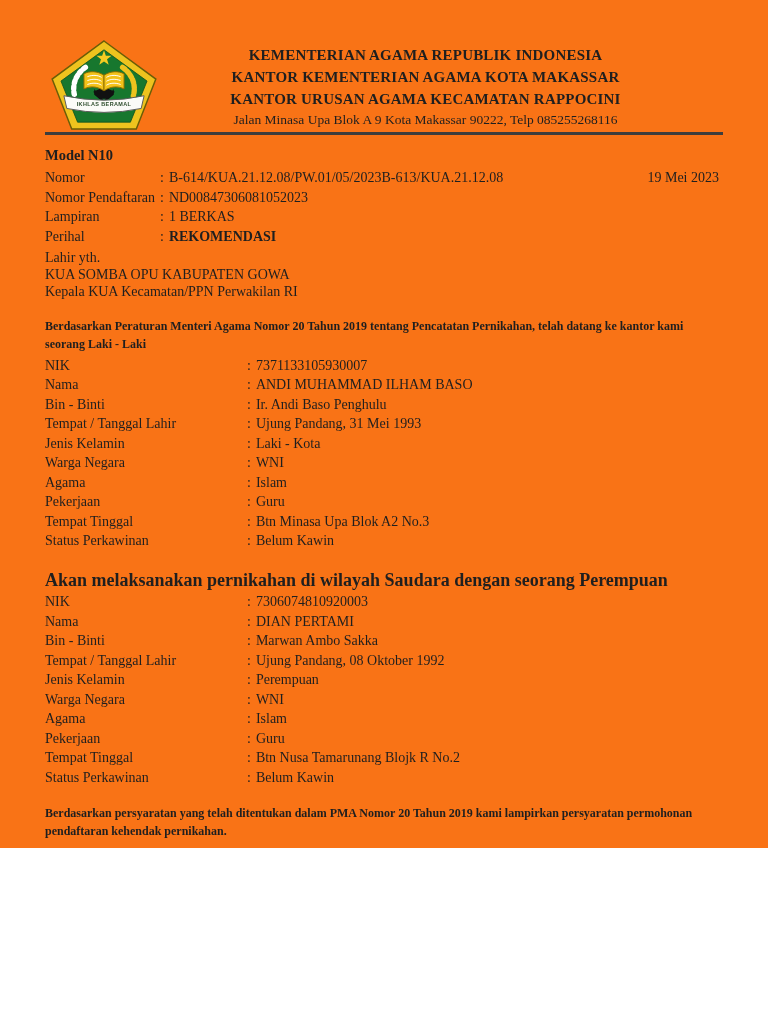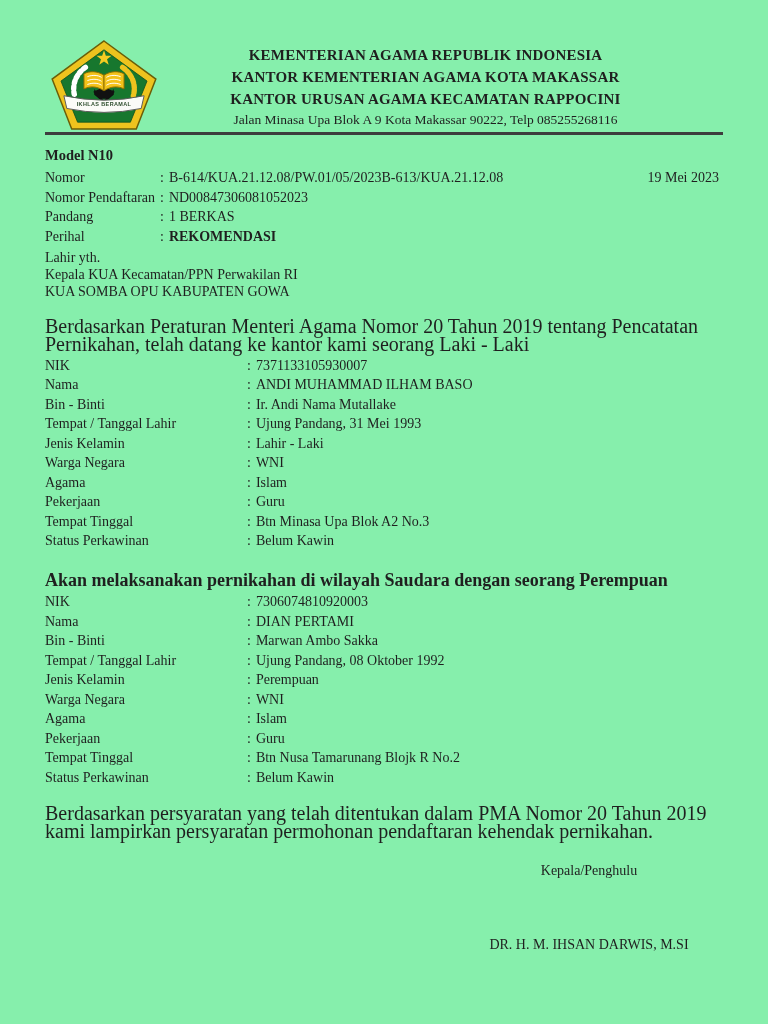--- a/index.html
+++ b/index.html
@@ -1,21 +1,21 @@
 <!DOCTYPE html>
 <html><head>
 <meta charset="utf-8">
 <style>
   html, body { margin: 0; padding: 0; background: #ffffff; }
   .page {
     position: relative;
-    width: 768px; height: 1024px;
+    width: 768px; height: 848px;
     box-sizing: border-box;
     padding: 40px 45px 0 45px;
-    background: #86efac;
+    background: #f97316;
     font-family: "Liberation Serif", "DejaVu Serif", serif;
     color: #1f1f1f;
     overflow: hidden;
   }
   
   .letterhead { display: flex; align-items: flex-start; height: 90px; }
   .logo-wrap { width: 108px; height: 90px; flex: 0 0 auto; margin-left: 5px; }
   .letterhead-text { flex: 1 1 auto; text-align: center; padding-top: 4px; padding-right: 30px; }
   .lh-bold { font-weight: bold; font-size: 15px; line-height: 22px; letter-spacing: 0.2px; }
   .lh-address { font-size: 13.5px; line-height: 19px; }
@@ -27,21 +27,21 @@
   .row { display: flex; line-height: 19.5px; font-size: 14px; }
   .lbl { flex: 0 0 auto; }
   .lbl-meta { width: 115px; }
   .lbl-person { width: 202px; }
   .val { flex: 1 1 auto; white-space: nowrap; }
   .vtext { margin-left: 5px; }
   .bold { font-weight: bold; }
   
   .recipient { margin-top: 4px; font-size: 14px; line-height: 16.8px; }
   
-  .para { font-weight: normal; font-size: 20px; line-height: 17.6px; margin-top: 18px; width: 678px; }
+  .para { font-weight: bold; font-size: 12px; line-height: 17.6px; margin-top: 18px; width: 678px; }
   .rows { margin-top: 2px; }
   .section-heading { font-weight: bold; font-size: 18px; line-height: 19.5px; margin-top: 20px; }
   .closing { margin-top: 18px; }
   
   .signature { margin-left: 410px; margin-top: 22px; font-size: 14px; text-align: center; }
   .sig-title { line-height: 18px; }
   .sig-name { margin-top: 56px; line-height: 18px; white-space: nowrap; }
 </style>
 </head>
 <body>
@@ -92,62 +92,62 @@
 
     <div class="row">
       <span class="lbl lbl-meta">Nomor</span>
       <span class="val"><span class="colon">:</span><span class="vtext">B-614/KUA.21.12.08/PW.01/05/2023B-613/KUA.21.12.08</span></span>
     </div>
     <div class="row">
       <span class="lbl lbl-meta">Nomor Pendaftaran</span>
       <span class="val"><span class="colon">:</span><span class="vtext">ND00847306081052023</span></span>
     </div>
     <div class="row">
-      <span class="lbl lbl-meta">Pandang</span>
+      <span class="lbl lbl-meta">Lampiran</span>
       <span class="val"><span class="colon">:</span><span class="vtext">1 BERKAS</span></span>
     </div>
     <div class="row">
       <span class="lbl lbl-meta">Perihal</span>
       <span class="val"><span class="colon">:</span><span class="vtext bold">REKOMENDASI</span></span>
     </div>
   </div>
 
   <div class="recipient">
     <div>Lahir yth.</div>
+    <div>KUA SOMBA OPU KABUPATEN GOWA</div>
     <div>Kepala KUA Kecamatan/PPN Perwakilan RI</div>
-    <div>KUA SOMBA OPU KABUPATEN GOWA</div>
   </div>
 
   <div class="para">Berdasarkan Peraturan Menteri Agama Nomor 20 Tahun 2019 tentang Pencatatan Pernikahan, telah datang ke kantor kami seorang Laki - Laki</div>
 
   <div class="rows">
 
       <div class="row">
         <span class="lbl lbl-person">NIK</span>
         <span class="val"><span class="colon">:</span><span class="vtext">7371133105930007</span></span>
       </div>
 
       <div class="row">
         <span class="lbl lbl-person">Nama</span>
         <span class="val"><span class="colon">:</span><span class="vtext">ANDI MUHAMMAD ILHAM BASO</span></span>
       </div>
 
       <div class="row">
         <span class="lbl lbl-person">Bin - Binti</span>
-        <span class="val"><span class="colon">:</span><span class="vtext">Ir. Andi Nama Mutallake</span></span>
+        <span class="val"><span class="colon">:</span><span class="vtext">Ir. Andi Baso Penghulu</span></span>
       </div>
 
       <div class="row">
         <span class="lbl lbl-person">Tempat / Tanggal Lahir</span>
         <span class="val"><span class="colon">:</span><span class="vtext">Ujung Pandang, 31 Mei 1993</span></span>
       </div>
 
       <div class="row">
         <span class="lbl lbl-person">Jenis Kelamin</span>
-        <span class="val"><span class="colon">:</span><span class="vtext">Lahir - Laki</span></span>
+        <span class="val"><span class="colon">:</span><span class="vtext">Laki - Kota</span></span>
       </div>
 
       <div class="row">
         <span class="lbl lbl-person">Warga Negara</span>
         <span class="val"><span class="colon">:</span><span class="vtext">WNI</span></span>
       </div>
 
       <div class="row">
         <span class="lbl lbl-person">Agama</span>
         <span class="val"><span class="colon">:</span><span class="vtext">Islam</span></span>

